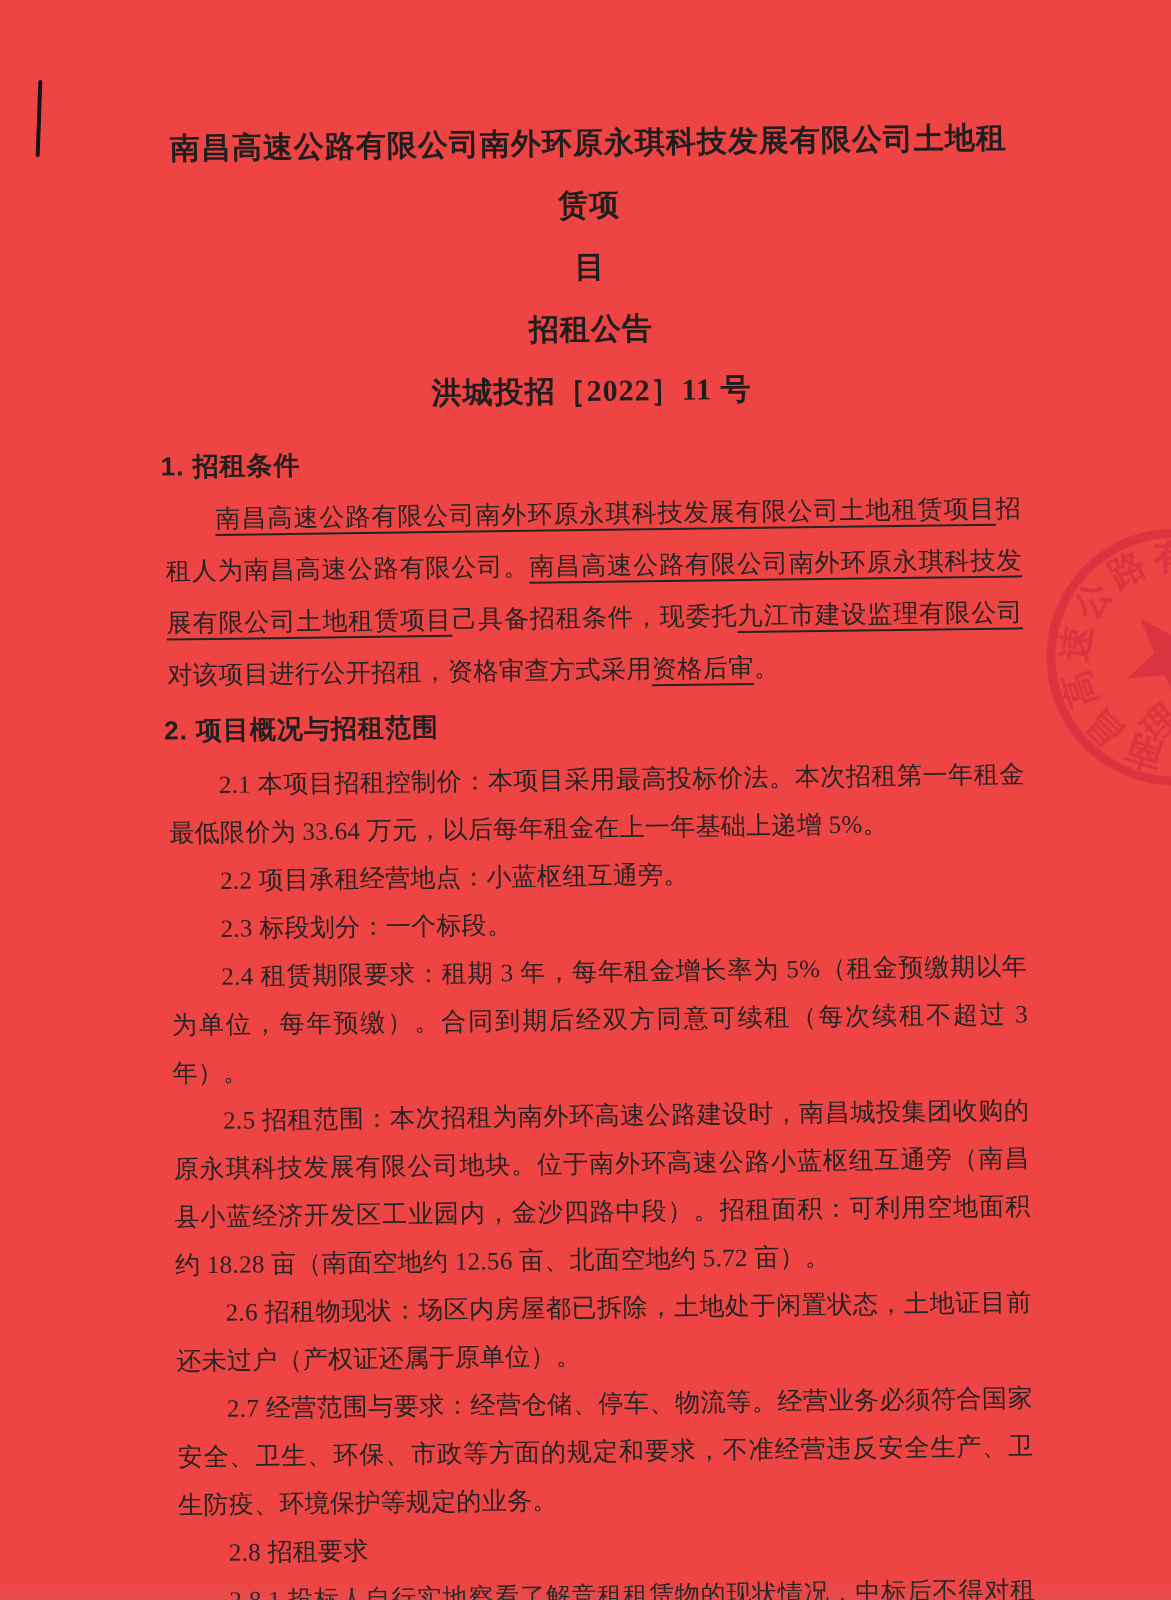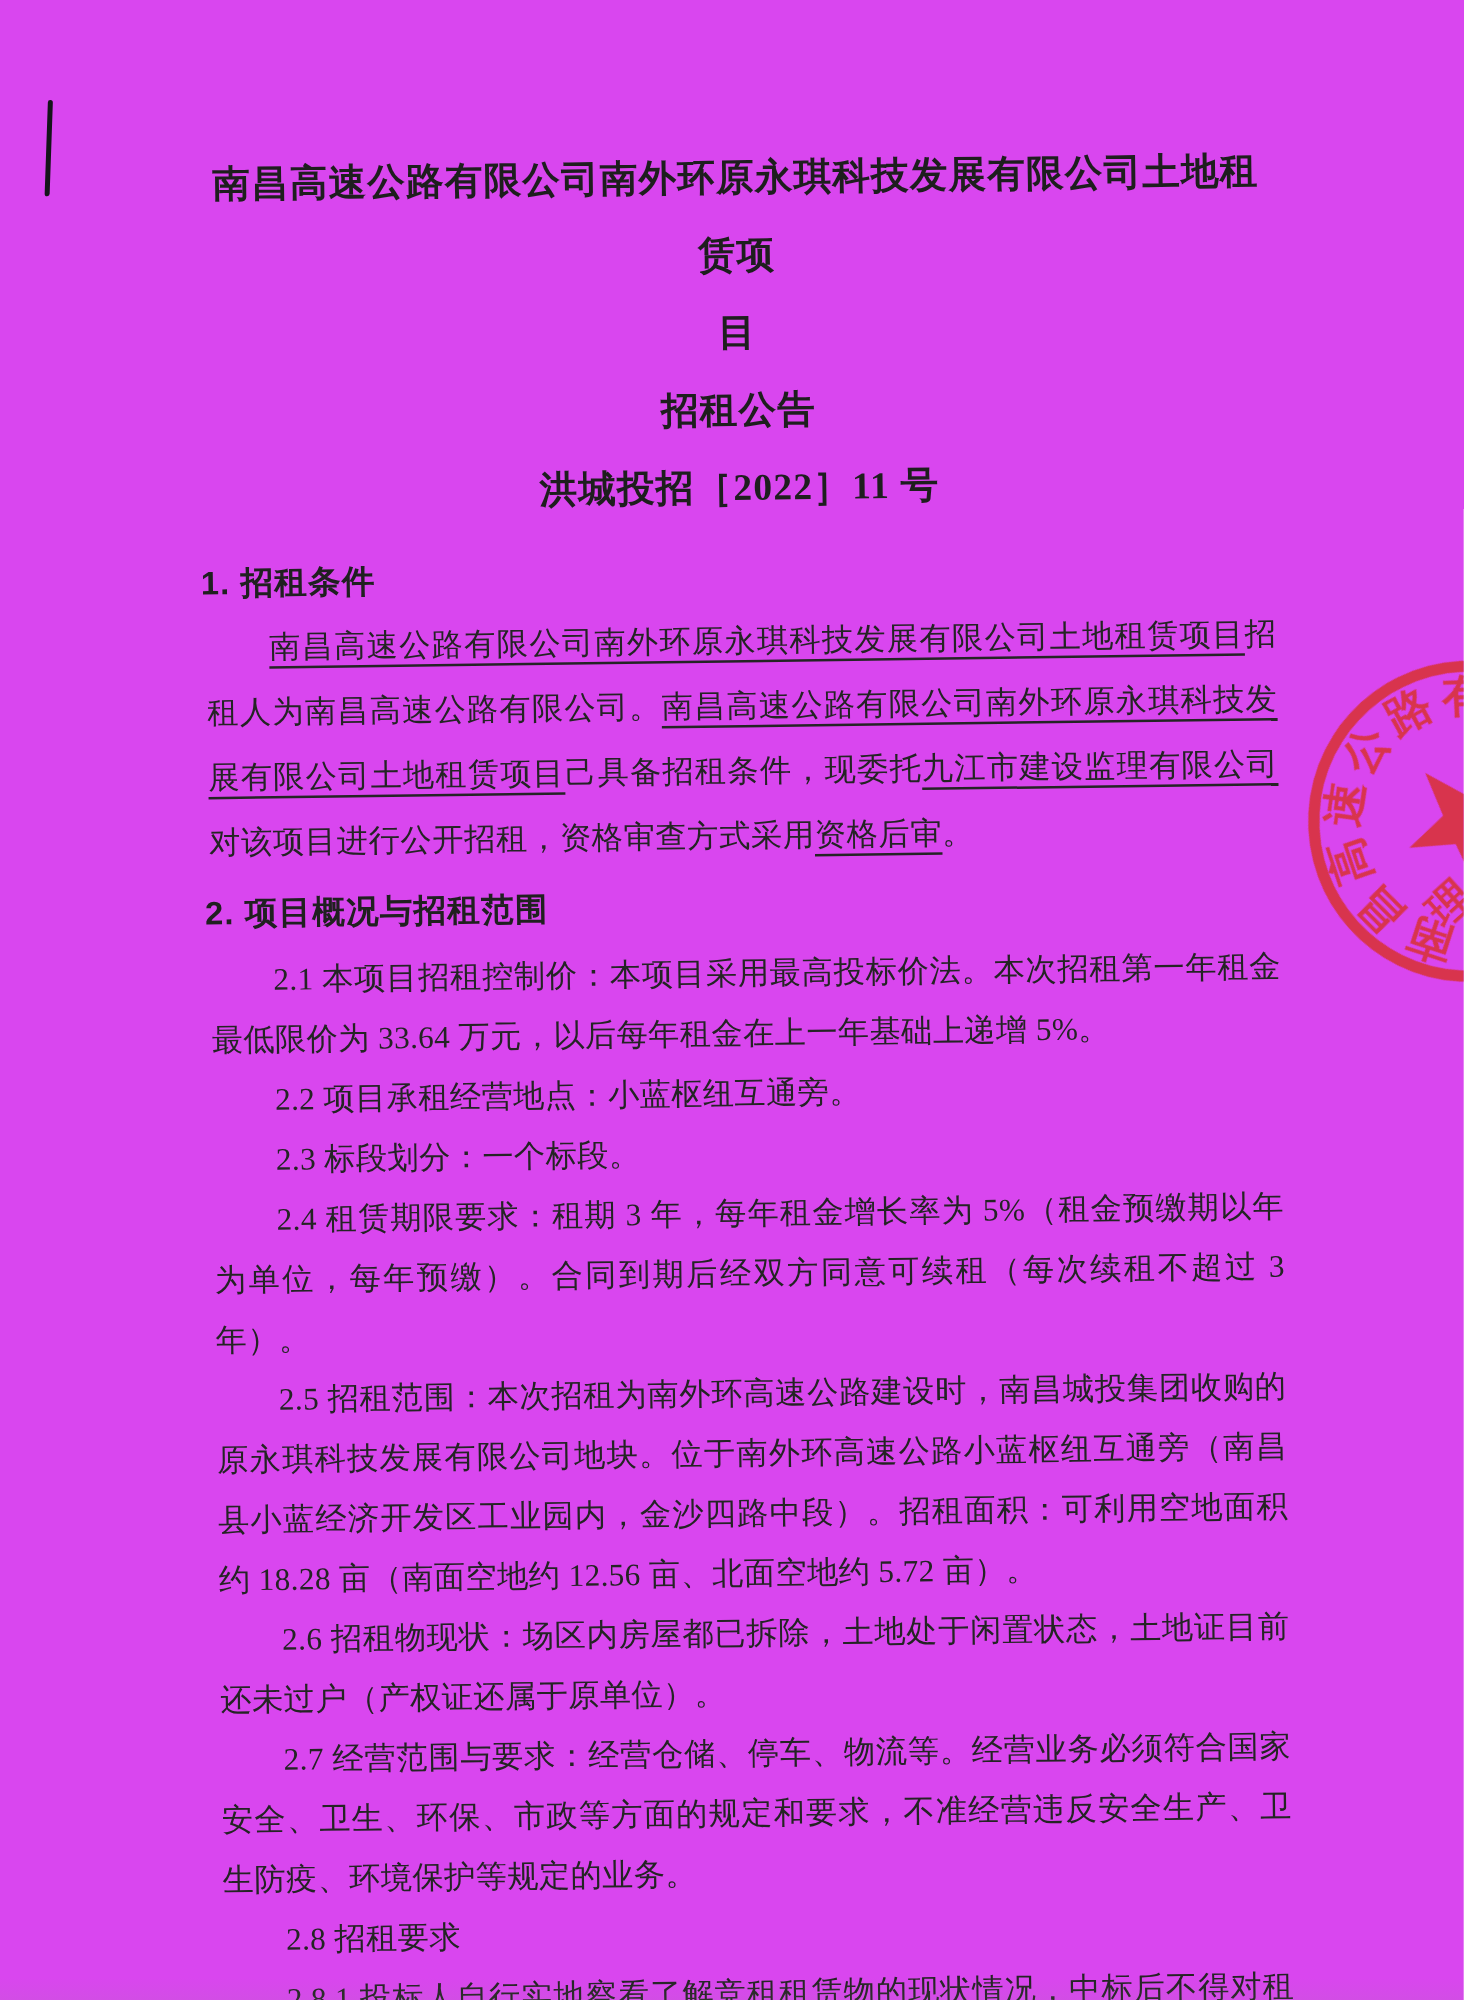--- a/index.html
+++ b/index.html
@@ -1,19 +1,19 @@
 <!DOCTYPE html>
 <html><head>
 <meta charset="utf-8">
 <style>
   html,body{margin:0;padding:0;}
   .page{
     position:relative;
     width:1171px;height:1600px;
-    background:#d946ef;
+    background:#ef4444;
     overflow:hidden;
     font-family:"Liberation Serif","DejaVu Serif",serif;
     color:#262626;
   }
   .page::after{ 
     content:"";position:absolute;left:0;bottom:0;width:100%;height:18px;
     background:linear-gradient(to bottom, rgba(0,0,0,0), rgba(150,140,140,0.10));
     pointer-events:none;
   }
   .pen-mark{

